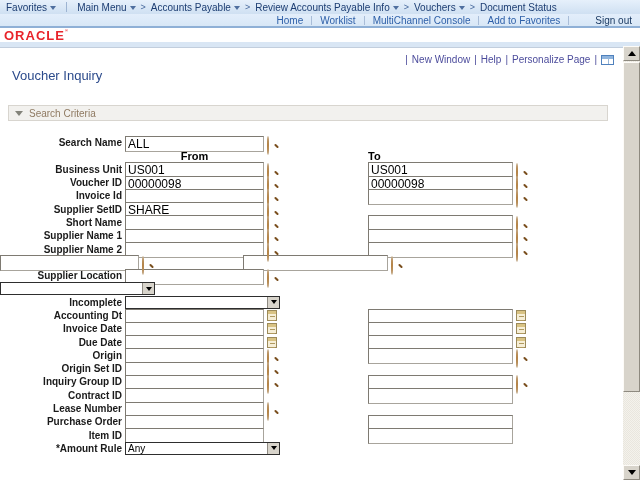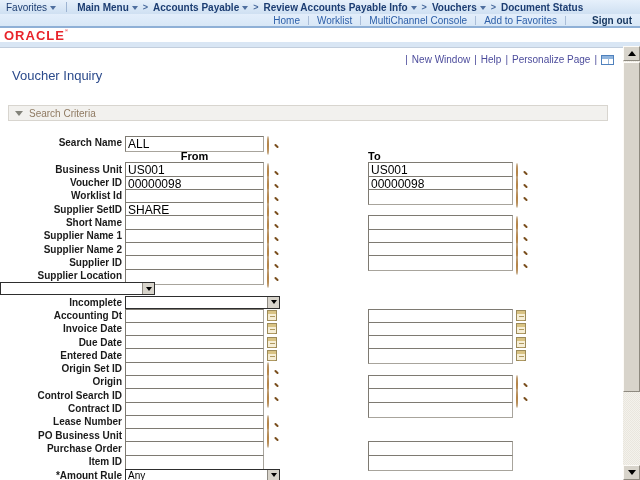--- a/index.html
+++ b/index.html
@@ -15,21 +15,21 @@
     border-right:3px solid transparent; border-top:4px solid #4f6f9f; margin-top:1px; }
   .crumb-sep-line { width:1px; height:10px; background:#9db4d2; margin:0 10px; }
   .crumb-gt { color:#44669a; margin:0 5px; font-size:9px; }
 
   
   .linkbar { position:absolute; top:14px; left:0; width:640px; height:14px;
     background:linear-gradient(#e3eefb,#d8e7f6); border-bottom:2px solid #8fb0d6;
     display:flex; align-items:center; justify-content:flex-end; padding-right:8px;
     font-size:10px; }
   .hlink { color:#2d5fa8; cursor:pointer; }
-  .hlink.signout { color:#16365f; font-weight:bold;padding-left:18px; }
+  .hlink.signout { color:#16365f; font-weight:normal;padding-left:18px; }
   .hlink-sep { width:1px; height:9px; background:#a9bdd8; margin:0 8px; }
 
   
   .logorow { position:absolute; top:30px; left:0; width:640px; height:12px; background:#fff; }
   .oracle-logo { position:absolute; left:4px; top:-2px; color:#e8242b; font-weight:bold;
     font-size:13px; letter-spacing:1px; }
   .oracle-logo sup { font-size:4px; vertical-align:top; }
   .blueband { position:absolute; top:42px; left:0; width:640px; height:6px;
     background:#d9e6f4; border-bottom:1px solid #c2cedd; }
 
@@ -110,21 +110,21 @@
 </style>
 </head>
 <body>
 
 <div class="crumbbar">
   <span class="crumb-item">
     <span>Favorites</span>
     <span class="tri-down"></span>
   </span>
   <span class="crumb-sep-line"></span>
-  <span id="crumb-items" style="display:flex;align-items:center;font-weight:bold;">
+  <span id="crumb-items" style="display:flex;align-items:center;">
       <span class="crumb-item">
         <span>Main Menu</span>
         <span class="tri-down"></span>
       </span>
       <span class="crumb-gt">&gt;</span>
       <span class="crumb-item">
         <span>Accounts Payable</span>
         <span class="tri-down"></span>
       </span>
       <span class="crumb-gt">&gt;</span>
@@ -212,21 +212,21 @@
         <span class="ficon">
           <span class="lookup"><span class="lens"></span></span>
         </span>
         <span class="fspacer"></span>
         <span class="fto"><input class="tbox" value="00000098" style=""></span>
         <span class="ficon">
           <span class="lookup"><span class="lens"></span></span>
         </span>
       </div>
       <div class="frow">
-        <span class="flabel">Worklist Id</span>
+        <span class="flabel">Invoice Id</span>
         <span class="ffrom"><input class="tbox" style=""></span>
         <span class="ficon">
           <span class="lookup"><span class="lens"></span></span>
         </span>
         <span class="fspacer"></span>
         <span class="fto"><input class="tbox" style=""></span>
         <span class="ficon">
           <span class="lookup"><span class="lens"></span></span>
         </span>
       </div>
@@ -267,21 +267,20 @@
         <span class="ficon">
           <span class="lookup"><span class="lens"></span></span>
         </span>
         <span class="fspacer"></span>
         <span class="fto"><input class="tbox" style=""></span>
         <span class="ficon">
           <span class="lookup"><span class="lens"></span></span>
         </span>
       </div>
       <div class="frow">
-        <span class="flabel">Supplier ID</span>
         <span class="ffrom"><input class="tbox" style=""></span>
         <span class="ficon">
           <span class="lookup"><span class="lens"></span></span>
         </span>
         <span class="fspacer"></span>
         <span class="fto"><input class="tbox" style=""></span>
         <span class="ficon">
           <span class="lookup"><span class="lens"></span></span>
         </span>
       </div>
@@ -339,79 +338,60 @@
         <span class="ficon">
           <span class="cal"></span>
         </span>
         <span class="fspacer"></span>
         <span class="fto"><input class="tbox" style=""></span>
         <span class="ficon">
           <span class="cal"></span>
         </span>
       </div>
       <div class="frow">
-        <span class="flabel">Entered Date</span>
-        <span class="ffrom"><input class="tbox" style=""></span>
-        <span class="ficon">
-          <span class="cal"></span>
-        </span>
-        <span class="fspacer"></span>
-        <span class="fto"><input class="tbox" style=""></span>
-        <span class="ficon">
-          <span class="cal"></span>
+        <span class="flabel">Origin</span>
+        <span class="ffrom"><input class="tbox" style=""></span>
+        <span class="ficon">
+          <span class="lookup"><span class="lens"></span></span>
+        </span>
+        <span class="fspacer"></span>
+        <span class="fto"><input class="tbox" style=""></span>
+        <span class="ficon">
+          <span class="lookup"><span class="lens"></span></span>
         </span>
       </div>
       <div class="frow">
         <span class="flabel">Origin Set ID</span>
         <span class="ffrom"><input class="tbox" style=""></span>
         <span class="ficon">
           <span class="lookup"><span class="lens"></span></span>
         </span>
       </div>
       <div class="frow">
-        <span class="flabel">Origin</span>
-        <span class="ffrom"><input class="tbox" style=""></span>
-        <span class="ficon">
-          <span class="lookup"><span class="lens"></span></span>
-        </span>
-        <span class="fspacer"></span>
-        <span class="fto"><input class="tbox" style=""></span>
-        <span class="ficon">
-          <span class="lookup"><span class="lens"></span></span>
-        </span>
-      </div>
-      <div class="frow">
-        <span class="flabel">Control Search ID</span>
+        <span class="flabel">Inquiry Group ID</span>
         <span class="ffrom"><input class="tbox" style=""></span>
         <span class="ficon">
           <span class="lookup"><span class="lens"></span></span>
         </span>
         <span class="fspacer"></span>
         <span class="fto"><input class="tbox" style=""></span>
         <span class="ficon">
           <span class="lookup"><span class="lens"></span></span>
         </span>
       </div>
       <div class="frow">
         <span class="flabel">Contract ID</span>
         <span class="ffrom"><input class="tbox" style=""></span>
         <span class="ficon"></span>
         <span class="fspacer"></span>
         <span class="fto"><input class="tbox" style=""></span>
         <span class="ficon"></span>
       </div>
       <div class="frow">
         <span class="flabel">Lease Number</span>
-        <span class="ffrom"><input class="tbox" style=""></span>
-        <span class="ficon">
-          <span class="lookup"><span class="lens"></span></span>
-        </span>
-      </div>
-      <div class="frow">
-        <span class="flabel">PO Business Unit</span>
         <span class="ffrom"><input class="tbox" style=""></span>
         <span class="ficon">
           <span class="lookup"><span class="lens"></span></span>
         </span>
       </div>
       <div class="frow">
         <span class="flabel">Purchase Order</span>
         <span class="ffrom"><input class="tbox" style=""></span>
         <span class="ficon"></span>
         <span class="fspacer"></span>

